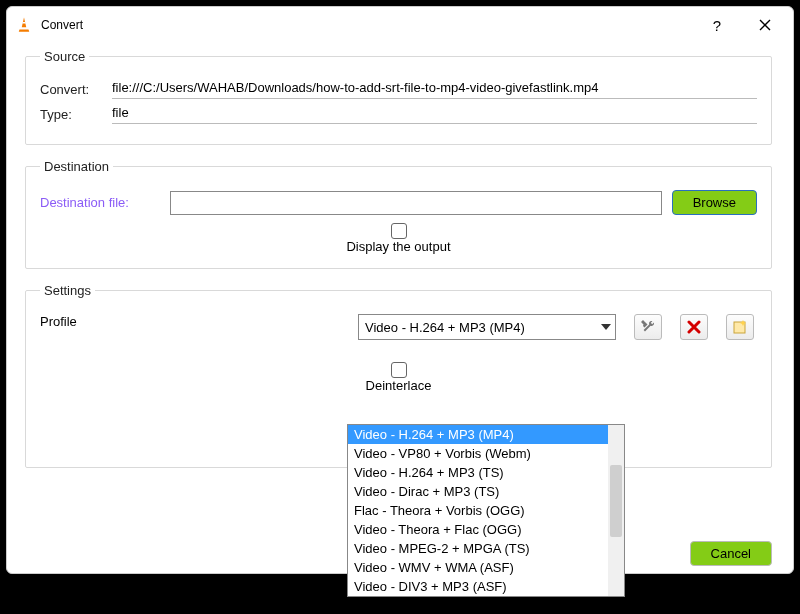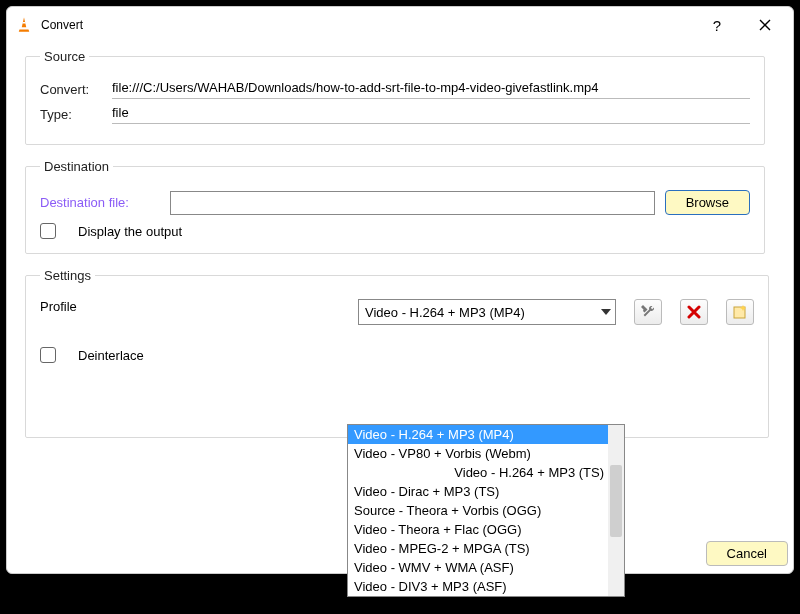--- a/index.html
+++ b/index.html
@@ -2,43 +2,43 @@
 <html><head>
   <meta charset="utf-8">
   <style>
     * { box-sizing: border-box; font-family: "Segoe UI", Tahoma, sans-serif; }
     body { margin: 0; background: #000; width: 800px; height: 614px; position: relative; overflow: hidden; }
     .window { position: absolute; top: 6px; left: 6px; right: 6px; bottom: 40px; background: #fff; border: 1px solid #ccc; border-radius: 6px; display: flex; flex-direction: column; }
     .titlebar { display: flex; align-items: center; height: 36px; padding: 0 8px; gap: 8px; }
     .titlebar .title { font-size: 12px; flex: 0 0 auto; }
     .titlebar .spacer { flex: 1; }
     .tb-btn { width: 40px; height: 32px; display: flex; align-items: center; justify-content: center; font-size: 15px; cursor: pointer; }
-    .content { padding: 6px 28px 14px 18px; flex: 1; display: flex; flex-direction: column; gap: 14px; }
+    .content { padding: 6px 21px 14px 18px; flex: 1; display: flex; flex-direction: column; gap: 14px; }
     fieldset { border: 1px solid #d9d9d9; border-radius: 2px; padding: 10px 14px 14px 14px; margin: 0; }
     legend { font-size: 13px; padding: 0 4px; color: #222; }
     .row { display: flex; align-items: center; gap: 10px; margin: 6px 0; font-size: 13px; }
     .lbl { min-width: 62px; color: #222; }
     .lbl2 { min-width: 120px; color: #8b5cf6; }
     .readonly-line { flex: 1; border-bottom: 1px solid #bbb; padding-bottom: 3px; font-size: 13px; color: #000; overflow: hidden; white-space: nowrap; }
     .textinput { flex: 1; height: 24px; border: 1px solid #888; background: #fff; padding: 0 4px; font-size: 13px; }
-    .btn { border: 1px solid #2a6fbf; background: #fef9c3; border-radius: 4px; padding: 4px 20px; font-size: 13px; cursor: pointer; }
+    .btn { border: 1px solid #2a6fbf; background: #84cc16; border-radius: 4px; padding: 4px 20px; font-size: 13px; cursor: pointer; }
     .btn.gray { border-color: #bbb; }
-    .chk-row { display: flex; align-items: center; gap: 22px; margin-top: 8px; font-size: 13px; }
+    .chk-row { display: flex; align-items: center; gap: 0; margin-top: 8px; font-size: 13px; flex-direction: column; }
     .chk { width: 16px; height: 16px; border: 1px solid #666; border-radius: 3px; background: #fff; cursor: pointer; }
     .profile-row { display: flex; gap: 18px; font-size: 13px; margin-top: 6px; }
     .profile-lbl { width: 300px; }
     .combo { position: relative; width: 258px; height: 26px; border: 1px solid #888; background: #fff; display: flex; align-items: center; padding: 0 20px 0 6px; font-size: 13px; cursor: pointer; }
     .combo .arrow { position: absolute; right: 4px; top: 50%; transform: translateY(-50%); border-left: 5px solid transparent; border-right: 5px solid transparent; border-top: 6px solid #333; }
     .iconbtn { width: 28px; height: 26px; border: 1px solid #bbb; border-radius: 3px; background: linear-gradient(#fdfdfd,#ececec); display: flex; align-items: center; justify-content: center; cursor: pointer; }
     .dropdown { position: absolute; z-index: 10; width: 278px; background: #fff; border: 1px solid #888; font-size: 13px; }
     .dropdown .opt { padding: 2px 6px; white-space: nowrap; cursor: pointer; }
     .dropdown .opt.sel { background: #3399ff; color: #fff; }
     .dropdown .scrollbar { position: absolute; right: 0; top: 0; bottom: 0; width: 16px; background: #f0f0f0; }
     .dropdown .thumb { position: absolute; right: 2px; top: 40px; width: 12px; height: 72px; background: #cfcfcf; border-radius: 2px; }
-    .bottom-buttons { position: absolute; right: 12px; bottom: 48px; display: flex; gap: 16px; }
+    .bottom-buttons { position: absolute; right: 28px; bottom: 48px; display: flex; gap: 16px; }
     .cone { width: 18px; height: 18px; }
   </style>
 </head>
 <body>
 
 <div class="window">
   <div class="titlebar">
     <svg class="cone" viewBox="0 0 24 24">
       <path fill="#f57c00" d="M12 2l3 13H9L12 2z"></path>
       <path fill="#fff" d="M10.2 8h3.6l.5 2H9.7z"></path>
@@ -117,23 +117,23 @@
 </div>
 
 <div class="bottom-buttons">
   <button class="btn gray" style="visibility:hidden">Start</button>
   <button class="btn gray">Cancel</button>
 </div>
 
 <div class="dropdown" id="profile-dropdown" style="left:347px; top:424px;">
   <div class="opt sel" style="padding-right: 20px;">Video - H.264 + MP3 (MP4)</div>
     <div class="opt" style="padding-right: 20px;">Video - VP80 + Vorbis (Webm)</div>
-    <div class="opt" style="padding-right: 20px; text-align: right;">Video - H.264 + MP3 (TS)</div>
+    <div class="opt" style="padding-right: 20px;">Video - H.264 + MP3 (TS)</div>
     <div class="opt" style="padding-right: 3px;">Video - Dirac + MP3 (TS)</div>
-    <div class="opt" style="padding-right: 20px;">Source - Theora + Vorbis (OGG)</div>
+    <div class="opt" style="padding-right: 20px;">Flac - Theora + Vorbis (OGG)</div>
     <div class="opt" style="padding-right: 20px;">Video - Theora + Flac (OGG)</div>
     <div class="opt" style="padding-right: 20px;">Video - MPEG-2 + MPGA (TS)</div>
     <div class="opt" style="padding-right: 20px;">Video - WMV + WMA (ASF)</div>
     <div class="opt" style="padding-right: 20px;">Video - DIV3 + MP3 (ASF)</div>
     <div class="scrollbar">
     <div class="thumb"></div>
   </div>
 </div>
 
 </body></html>

